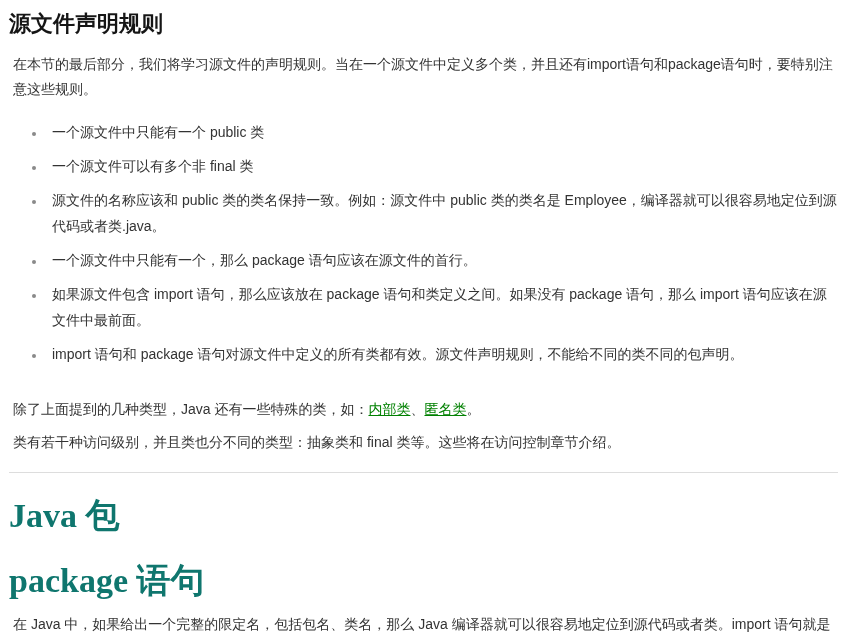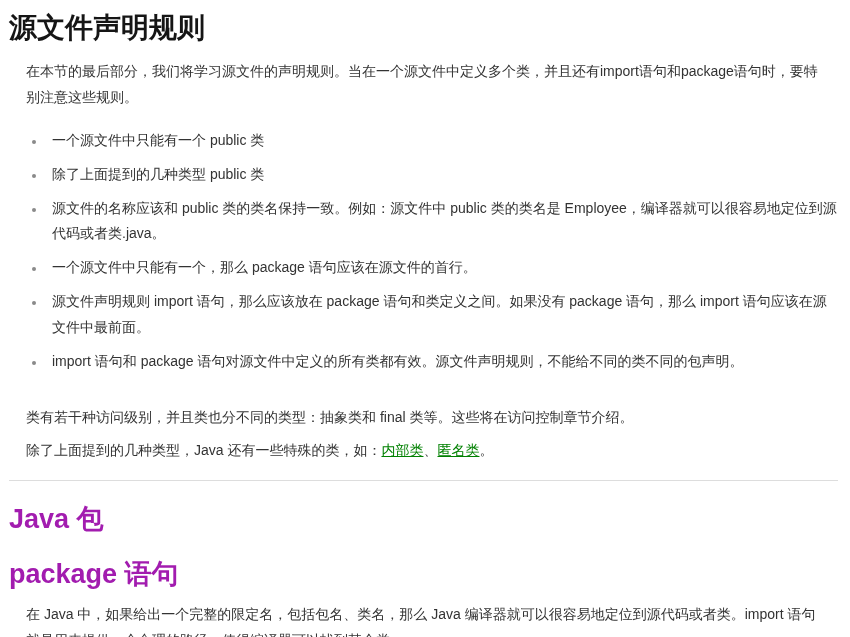--- a/index.html
+++ b/index.html
@@ -14,35 +14,36 @@
     color: #333333;
     font-family: "Liberation Sans", "DejaVu Sans", sans-serif;
     font-size: 14px;
     line-height: 1.85;
   }
   .article {
     padding: 4px 12px 0 9px;
     box-sizing: border-box;
   }
   h1.page-title {
-    font-size: 28px;
+    font-size: 22px;
     line-height: 1.25;
     margin: 6px 0 14px 0;
     color: #151515;
     font-weight: bold;
   }
   h2.section-title {
-    font-size: 27px;
+    font-size: 34px;
     line-height: 1.25;
     margin: 22px 0 10px 0;
-    color: #a21caf;
+    color: #0f766e;
     font-weight: bold;
+    font-family: Liberation Serif, serif;
   }
   p {
-    margin: 7px 17px;
+    margin: 7px 4px;
   }
   ul.rule-list {
     margin: 17px 0 30px 0;
     padding-left: 37px;
   }
   ul.rule-list li {
     margin: 8px 0;
     padding-left: 6px;
   }
   ul.rule-list li::marker {
@@ -64,30 +65,30 @@
 <body>
 
 <main class="article">
 
   <h1 class="page-title">源文件声明规则</h1>
 
   <p>在本节的最后部分，我们将学习源文件的声明规则。当在一个源文件中定义多个类，并且还有import语句和package语句时，要特别注意这些规则。</p>
 
   <ul class="rule-list">
     <li>一个源文件中只能有一个 public 类</li>
-    <li>除了上面提到的几种类型 public 类</li>
+    <li>一个源文件可以有多个非 final 类</li>
     <li>源文件的名称应该和 public 类的类名保持一致。例如：源文件中 public 类的类名是 Employee，编译器就可以很容易地定位到源代码或者类.java。</li>
     <li>一个源文件中只能有一个，那么 package 语句应该在源文件的首行。</li>
-    <li>源文件声明规则 import 语句，那么应该放在 package 语句和类定义之间。如果没有 package 语句，那么 import 语句应该在源文件中最前面。</li>
+    <li>如果源文件包含 import 语句，那么应该放在 package 语句和类定义之间。如果没有 package 语句，那么 import 语句应该在源文件中最前面。</li>
     <li>import 语句和 package 语句对源文件中定义的所有类都有效。源文件声明规则，不能给不同的类不同的包声明。</li>
   </ul>
 
+  <p><span>除了上面提到的几种类型，Java 还有一些特殊的类，如：</span><a class="content-link">内部类</a><span>、</span><a class="content-link">匿名类</a><span>。</span></p>
+
   <p>类有若干种访问级别，并且类也分不同的类型：抽象类和 final 类等。这些将在访问控制章节介绍。</p>
-
-  <p><span>除了上面提到的几种类型，Java 还有一些特殊的类，如：</span><a class="content-link">内部类</a><span>、</span><a class="content-link">匿名类</a><span>。</span></p>
 
   <hr class="section-divider">
 
   <h2 class="section-title">Java 包</h2>
 
 
   <h2 class="section-title">package 语句</h2>
 
   <p>在 Java 中，如果给出一个完整的限定名，包括包名、类名，那么 Java 编译器就可以很容易地定位到源代码或者类。import 语句就是用来提供一个合理的路径，使得编译器可以找到某个类。</p>
 

